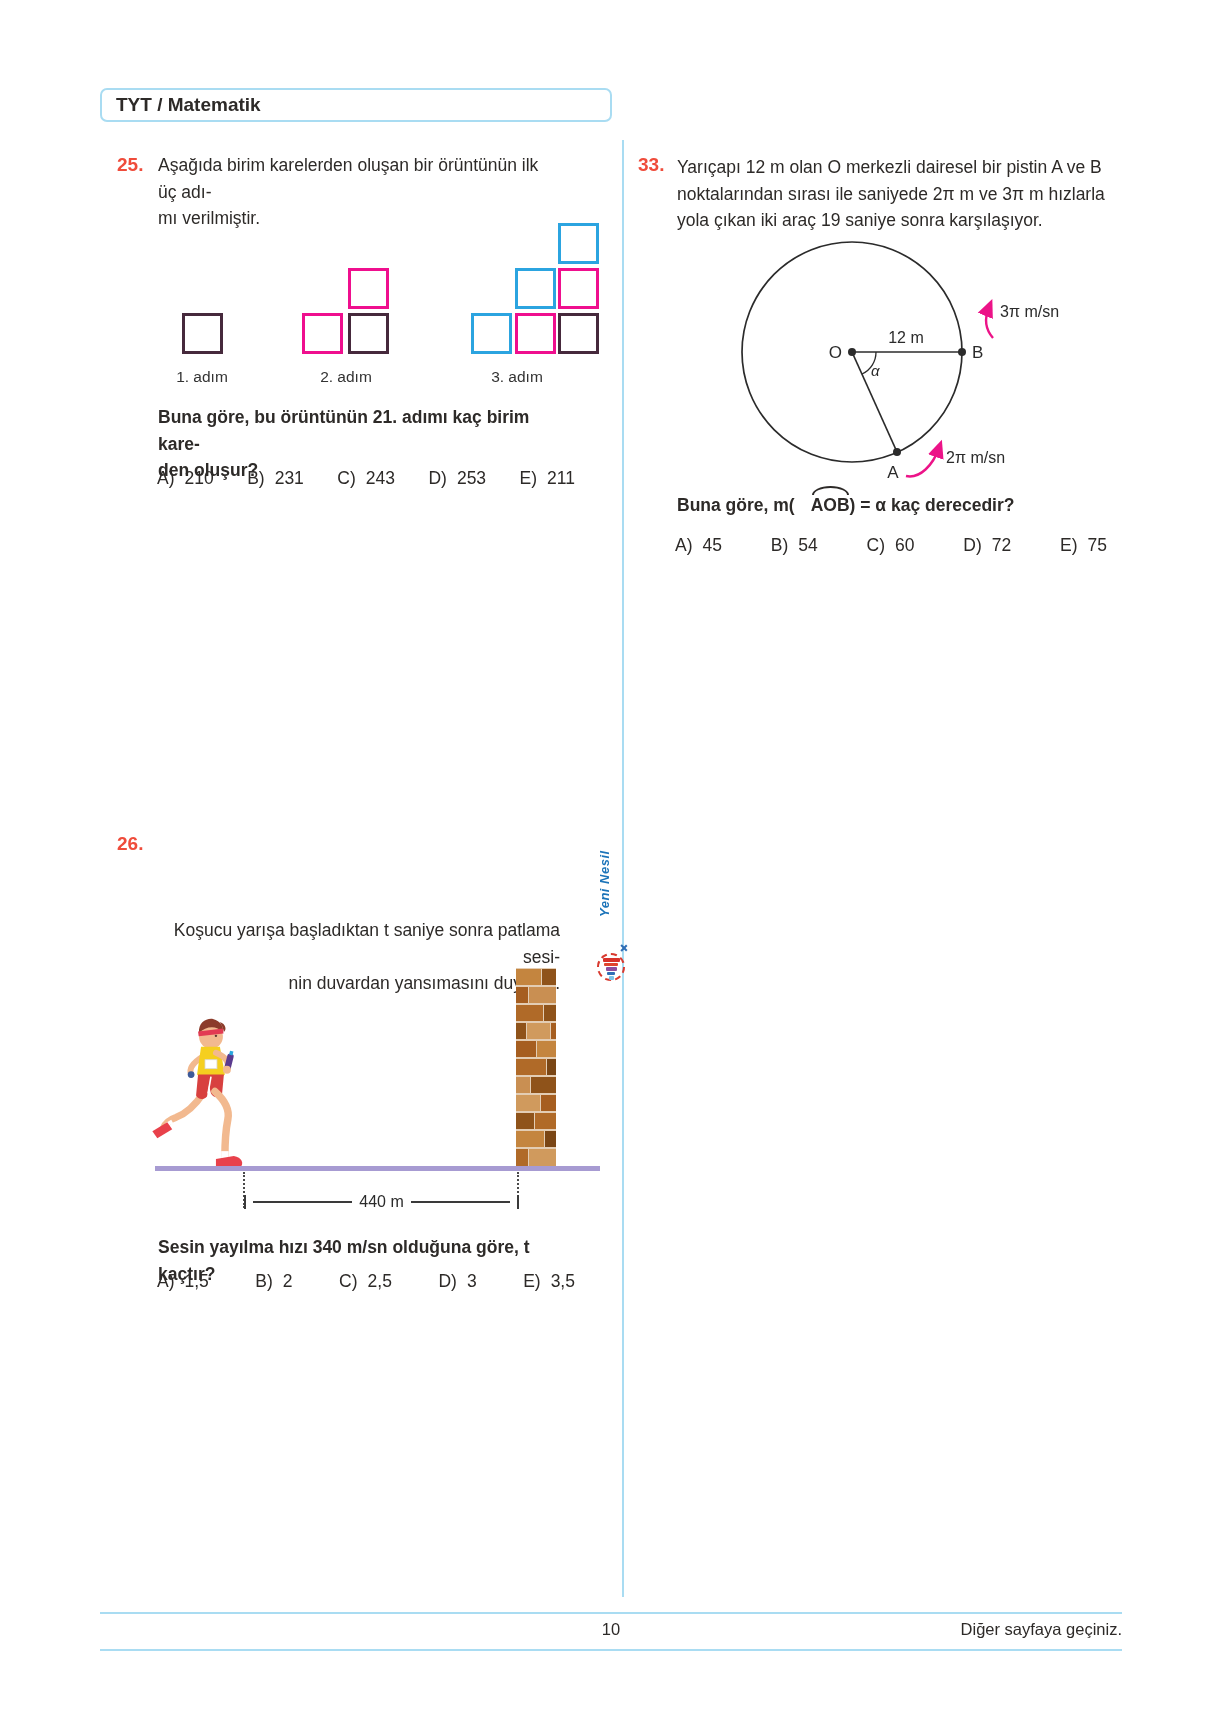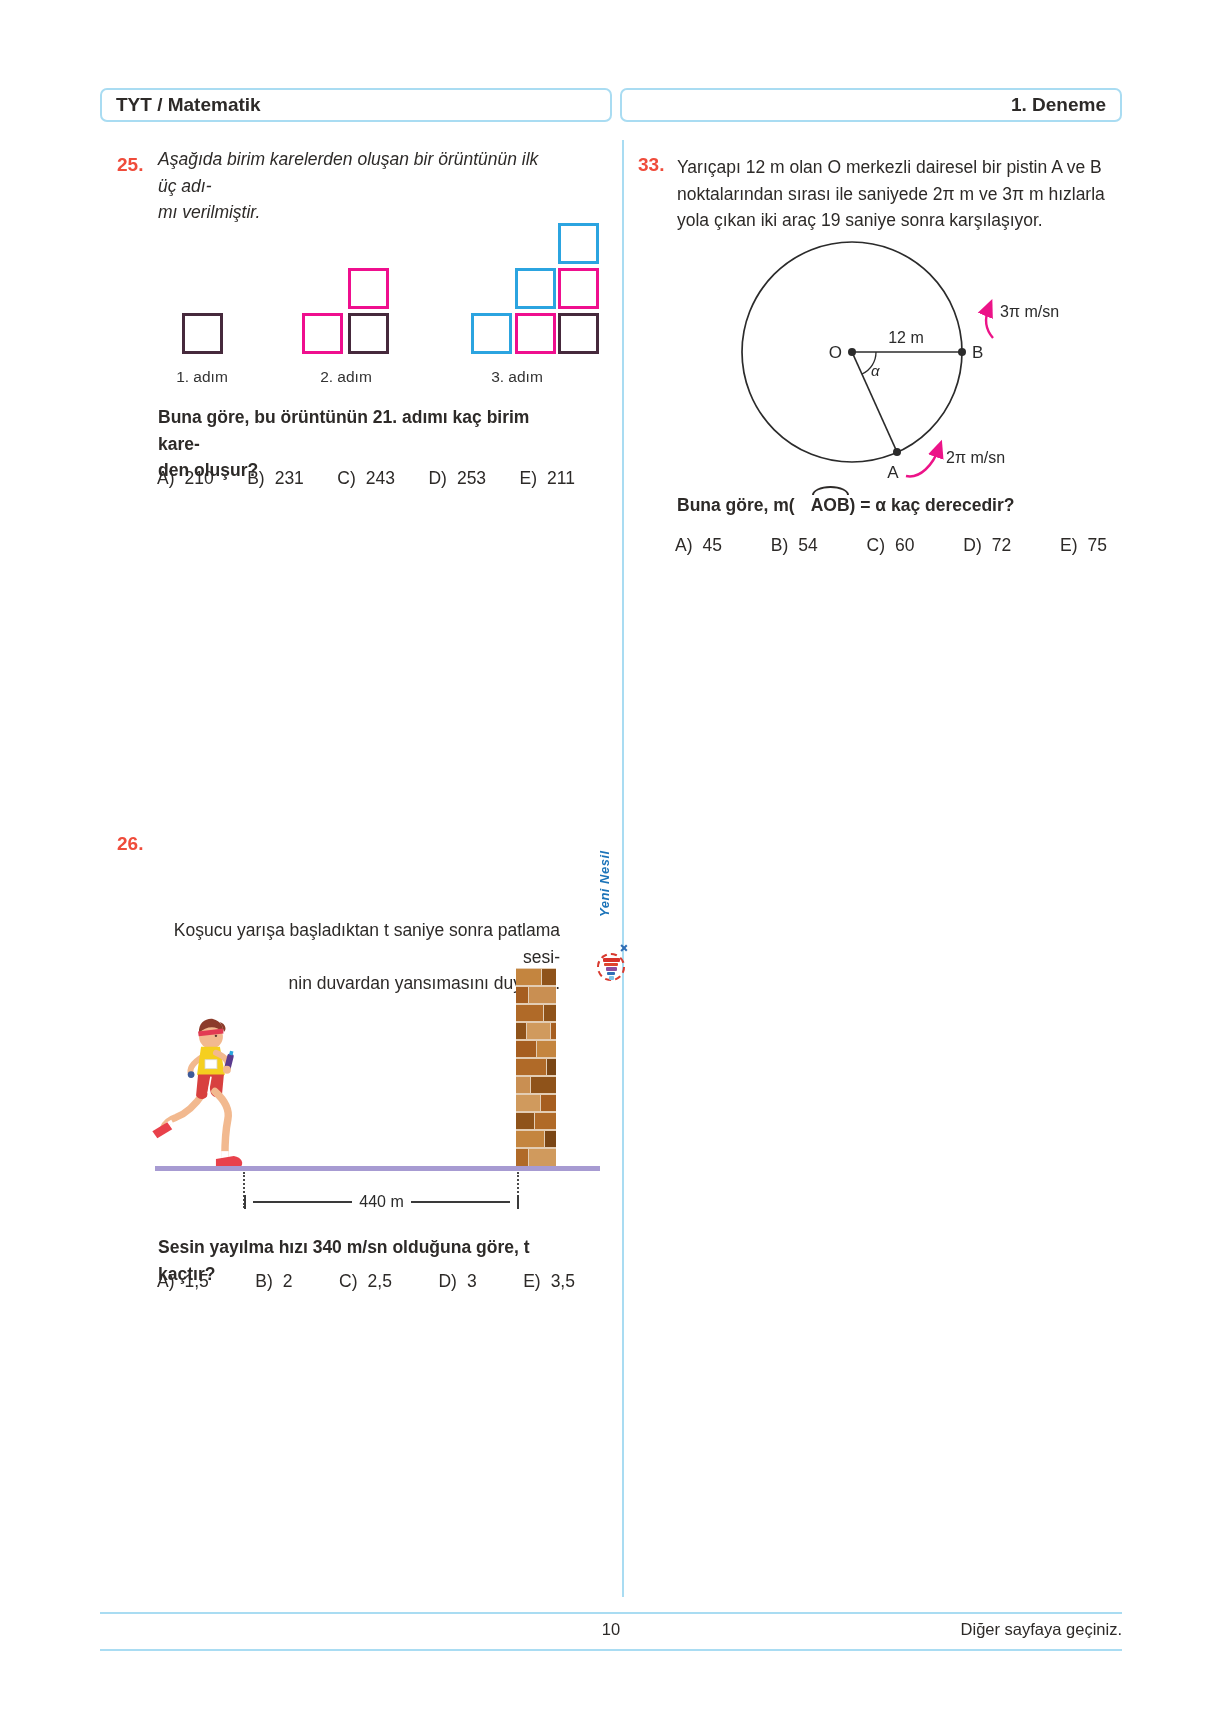--- a/index.html
+++ b/index.html
@@ -58,28 +58,25 @@
   .nextnote{position:absolute;right:0;top:0;text-align:right;}
 </style>
 </head>
 <body>
 
 <div class="page">
 
   <div class="hbox left">
     <span>TYT / Matematik</span>
   </div>
-  <div class="hbox right">
-    <span>1. Deneme</span>
-  </div>
 
   <div class="col-divider"></div>
 
   <div class="qnum" style="left:117px;top:154px;">25.</div>
-  <div class="para" style="left:158px;top:146px;width:402px;font-style:italic;">Aşağıda birim karelerden oluşan bir örüntünün ilk üç adı-
+  <div class="para" style="left:158px;top:152px;width:402px;">Aşağıda birim karelerden oluşan bir örüntünün ilk üç adı-
 mı verilmiştir.</div>
 
   <div class="figure25">
 
     <div class="sq dark" style="left:72px;top:103px;"></div>
 
     <div class="sq pink" style="left:238px;top:58px;"></div>
     <div class="sq pink" style="left:192px;top:103px;"></div>
     <div class="sq dark" style="left:238px;top:103px;"></div>
 

